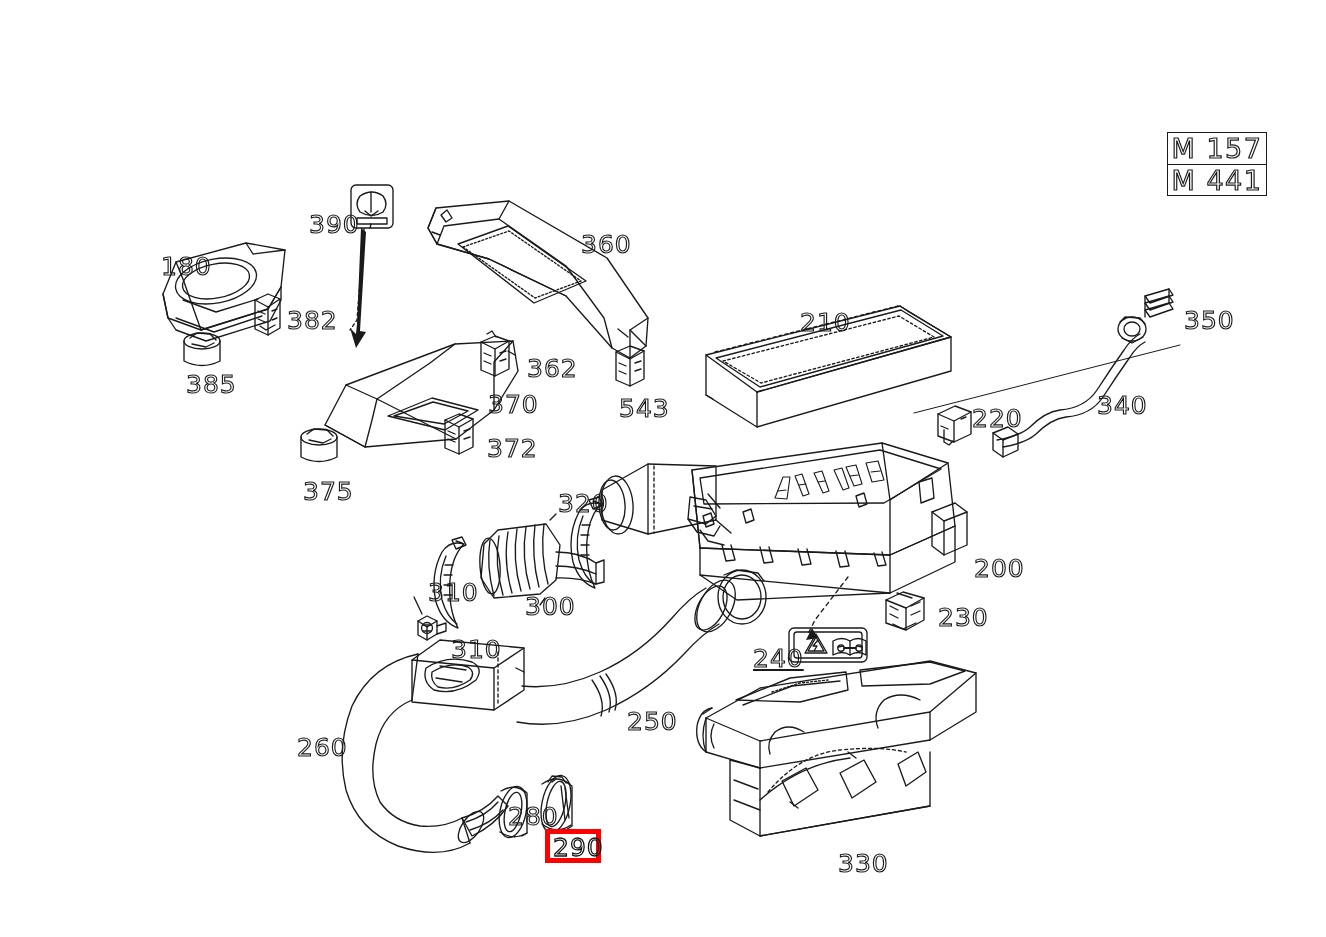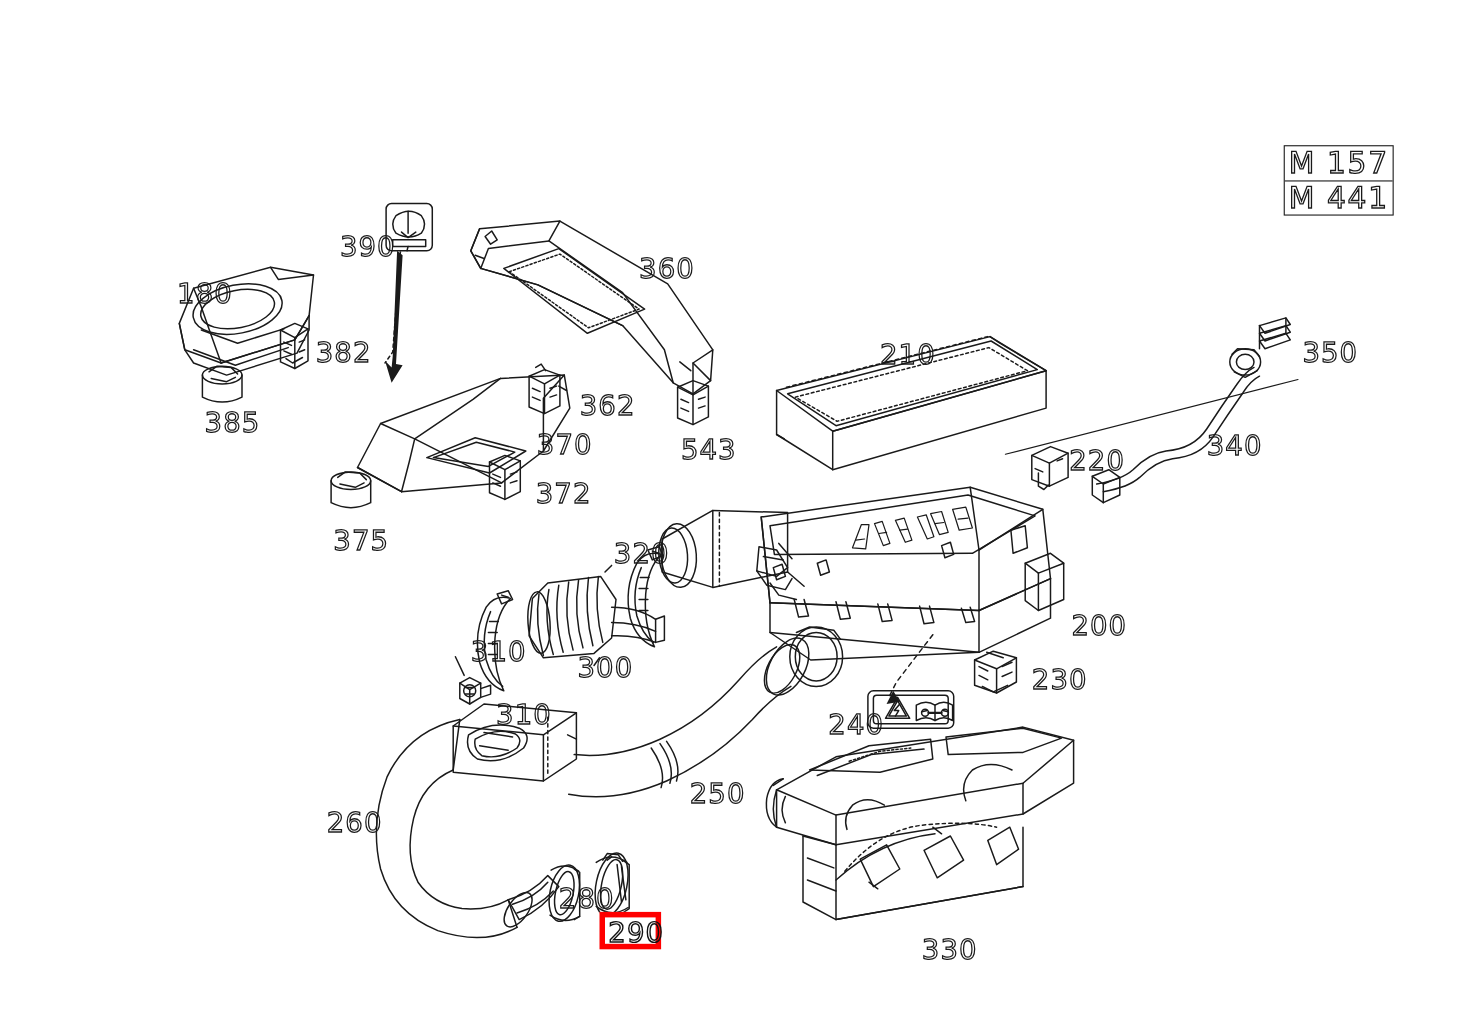--- a/index.html
+++ b/index.html
@@ -433,21 +433,21 @@
     <div class="row">M 441</div>
   </div>
 
   <div class="hl-box" style="left:545px;top:829px;width:56px;height:34px;"></div>
 
   <div id="labels">
       <div class="plabel" style="left: 974px; top: 520px; margin-top: 36px;">200</div>
       <div class="plabel" style="left: 800px; top: 310px;">210</div>
       <div class="plabel" style="left: 972px; top: 406px;">220</div>
       <div class="plabel" style="left: 938px; top: 605px;">230</div>
-      <div class="plabel" style="left: 753px; top: 646px;">240</div>
+      <div class="plabel" style="left: 753px; top: 646px; text-decoration: underline;">240</div>
       <div class="plabel" style="left: 599px; top: 709px; margin-left: 28px;">250</div>
       <div class="plabel" style="left: 297px; top: 735px;">260</div>
       <div class="plabel" style="left: 451px; top: 637px;">310</div>
       <div class="plabel" style="left: 508px; top: 804px;">280</div>
       <div class="plabel hi" style="left: 553px; top: 835px;">290</div>
       <div class="plabel" style="left: 525px; top: 594px;">300</div>
       <div class="plabel" style="left: 428px; top: 537px; margin-top: 43px;">310</div>
       <div class="plabel" style="left: 558px; top: 491px;">320</div>
       <div class="plabel" style="left: 838px; top: 851px;">330</div>
       <div class="plabel" style="left: 1097px; top: 393px;">340</div>

